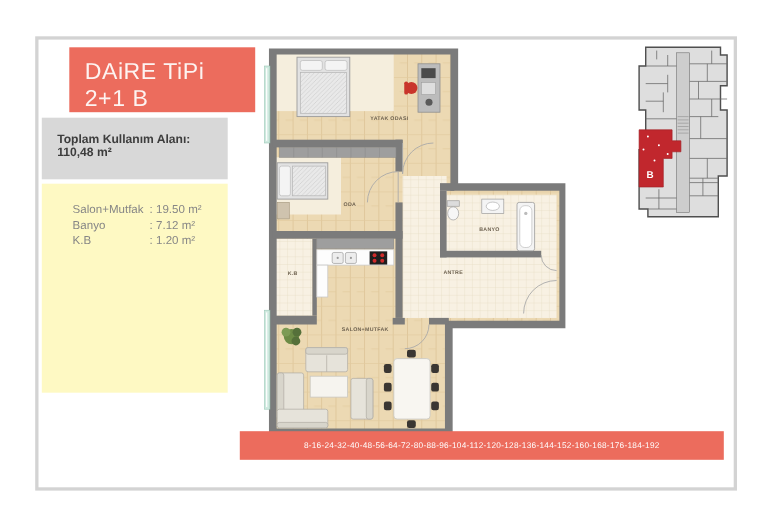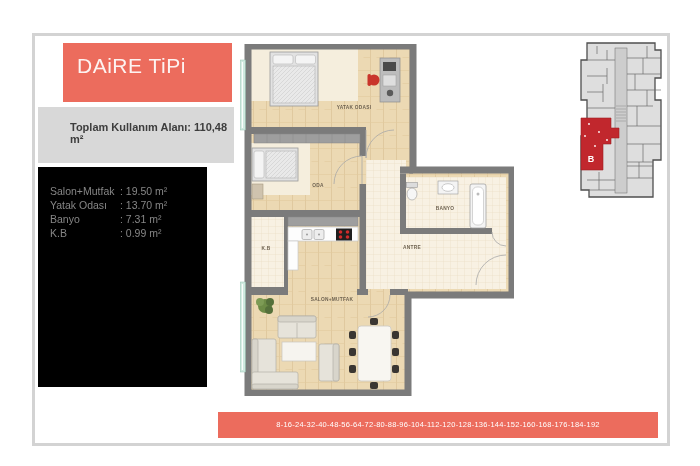--- a/index.html
+++ b/index.html
@@ -5,63 +5,61 @@
   html,body{margin:0;padding:0;background:#ffffff;}
   body{width:700px;height:466px;position:relative;overflow:hidden;
        font-family:"Liberation Sans","DejaVu Sans",sans-serif;}
   .frame{position:absolute;left:32px;top:33px;width:632px;height:407px;
          border:3px solid #d3d3d3;background:#ffffff;}
   
   .block{position:absolute;box-sizing:border-box;}
   .coral-block{left:38px;top:43px;width:169px;height:59px;background:#ec6c5d;
                color:#fff;padding:11px 0 0 14px;margin-left:25px;}
   .title-l1,.title-l2{font-size:21px;line-height:24px;letter-spacing:.5px;color:#fdf3f1;}
-  .stats-block{left:38px;top:107px;width:196px;height:56px;background:#d8d8d8;
-               padding:14px 0 0 32px;}
+  .stats-block{left:38px;top:107px;width:169px;height:56px;background:#d8d8d8;
+               padding:14px 0 0 14px;}
   .stats-1{font-size:11px;font-weight:bold;color:#3d3d3d;margin-bottom:4px;}
   .stats-2{font-size:10.5px;color:#8f8f8f;}
-  .areas-block{left:38px;top:167px;width:169px;height:220px;background:#000000;
-               padding:17px 0 0 12px;}
+  .areas-block{left:38px;top:167px;width:169px;height:190px;background:#fef9c3;
+               padding:17px 0 0 28px;}
   .area-row{font-size:10.5px;color:#868686;height:14px;line-height:14px;white-space:nowrap;}
   .area-name{display:inline-block;width:70px;}
   
-  .footer-bar{position:absolute;left:218px;top:412px;width:440px;height:26px;
+  .footer-bar{position:absolute;left:218px;top:392px;width:440px;height:26px;
               background:#ec6c5d;color:#ffffff;font-size:7.5px;letter-spacing:.25px;
               line-height:26px;text-align:center;}
   
   .plan-svg{position:absolute;left:240px;top:44px;}
   .keyplan-svg{position:absolute;left:577px;top:40px;}
   svg text.room-label{font-family:"Liberation Sans","DejaVu Sans",sans-serif;
        font-size:4.8px;font-weight:bold;fill:#6e6250;letter-spacing:.25px;}
 </style>
 </head>
 <body>
 
 <div class="frame"></div>
 
 <div class="block coral-block">
   <div class="title-l1">DAiRE TiPi</div>
+  <div class="title-l2">2+1 B</div>
 </div>
 
 <div class="block stats-block">
   <div class="stats-1">Toplam Kullanım Alanı: 110,48 m²</div>
 </div>
 
 <div class="block areas-block">
   <div class="area-row">
     <span class="area-name">Salon+Mutfak</span><span>: 19.50 m²</span>
   </div>
   <div class="area-row">
-    <span class="area-name">Yatak Odası</span><span>: 13.70 m²</span>
+    <span class="area-name">Banyo</span><span>: 7.12 m²</span>
   </div>
   <div class="area-row">
-    <span class="area-name">Banyo</span><span>: 7.31 m²</span>
-  </div>
-  <div class="area-row">
-    <span class="area-name">K.B</span><span>: 0.99 m²</span>
+    <span class="area-name">K.B</span><span>: 1.20 m²</span>
   </div>
 </div>
 
 <svg class="plan-svg" width="274" height="352" viewBox="0 0 274 352">
   <defs>
     <pattern id="wood" width="13" height="26" patternUnits="userSpaceOnUse">
       <rect width="13" height="26" fill="#ecd9b3"></rect>
       <rect width="0.7" height="26" fill="#dcc396"></rect>
       <rect width="13" height="0.6" fill="#e2cb9e"></rect>
       <rect x="6.5" y="13" width="6.5" height="0.6" fill="#e2cb9e"></rect>

